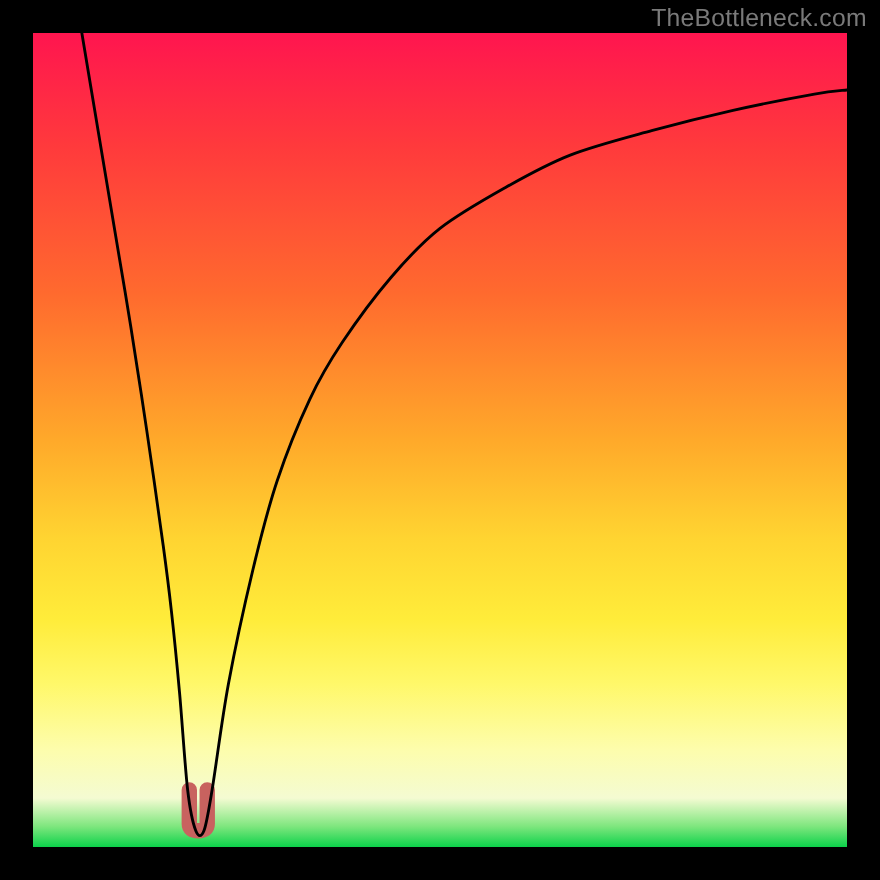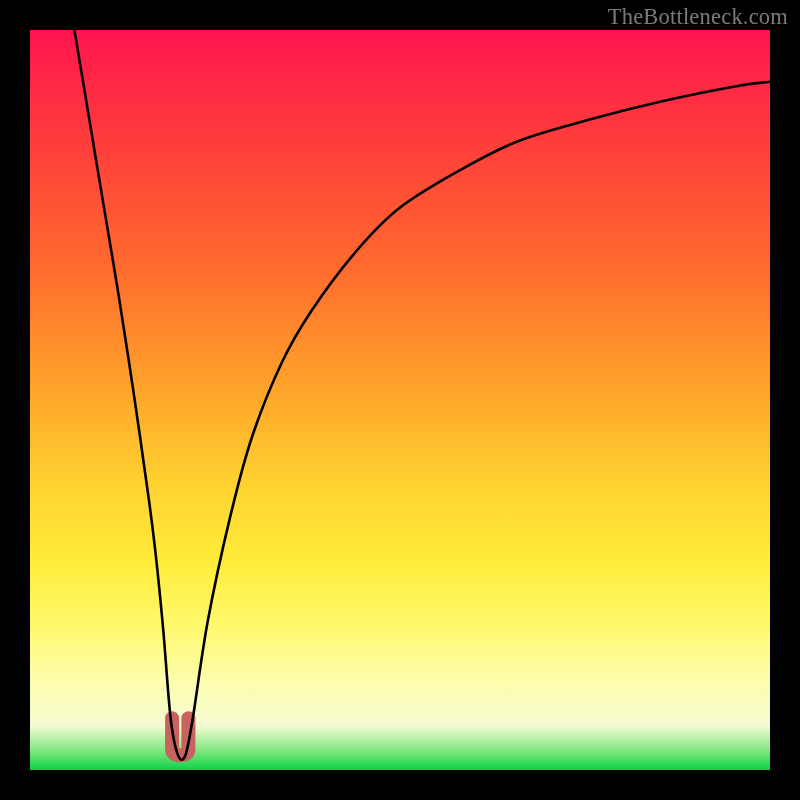--- a/index.html
+++ b/index.html
@@ -11,21 +11,20 @@
     overflow: hidden;
     font-family: Arial, Helvetica, sans-serif;
   }
   .frame {
     position: absolute;
     left: 0;
     top: 0;
     width: 800px;
     height: 800px;
     background: #000;
-    font-family: Liberation Serif, serif;
   }
   .plot-area {
     position: absolute;
     left: 30px;
     top: 30px;
     width: 740px;
     height: 740px;
     overflow: hidden;
   }
   .gradient-bg {

